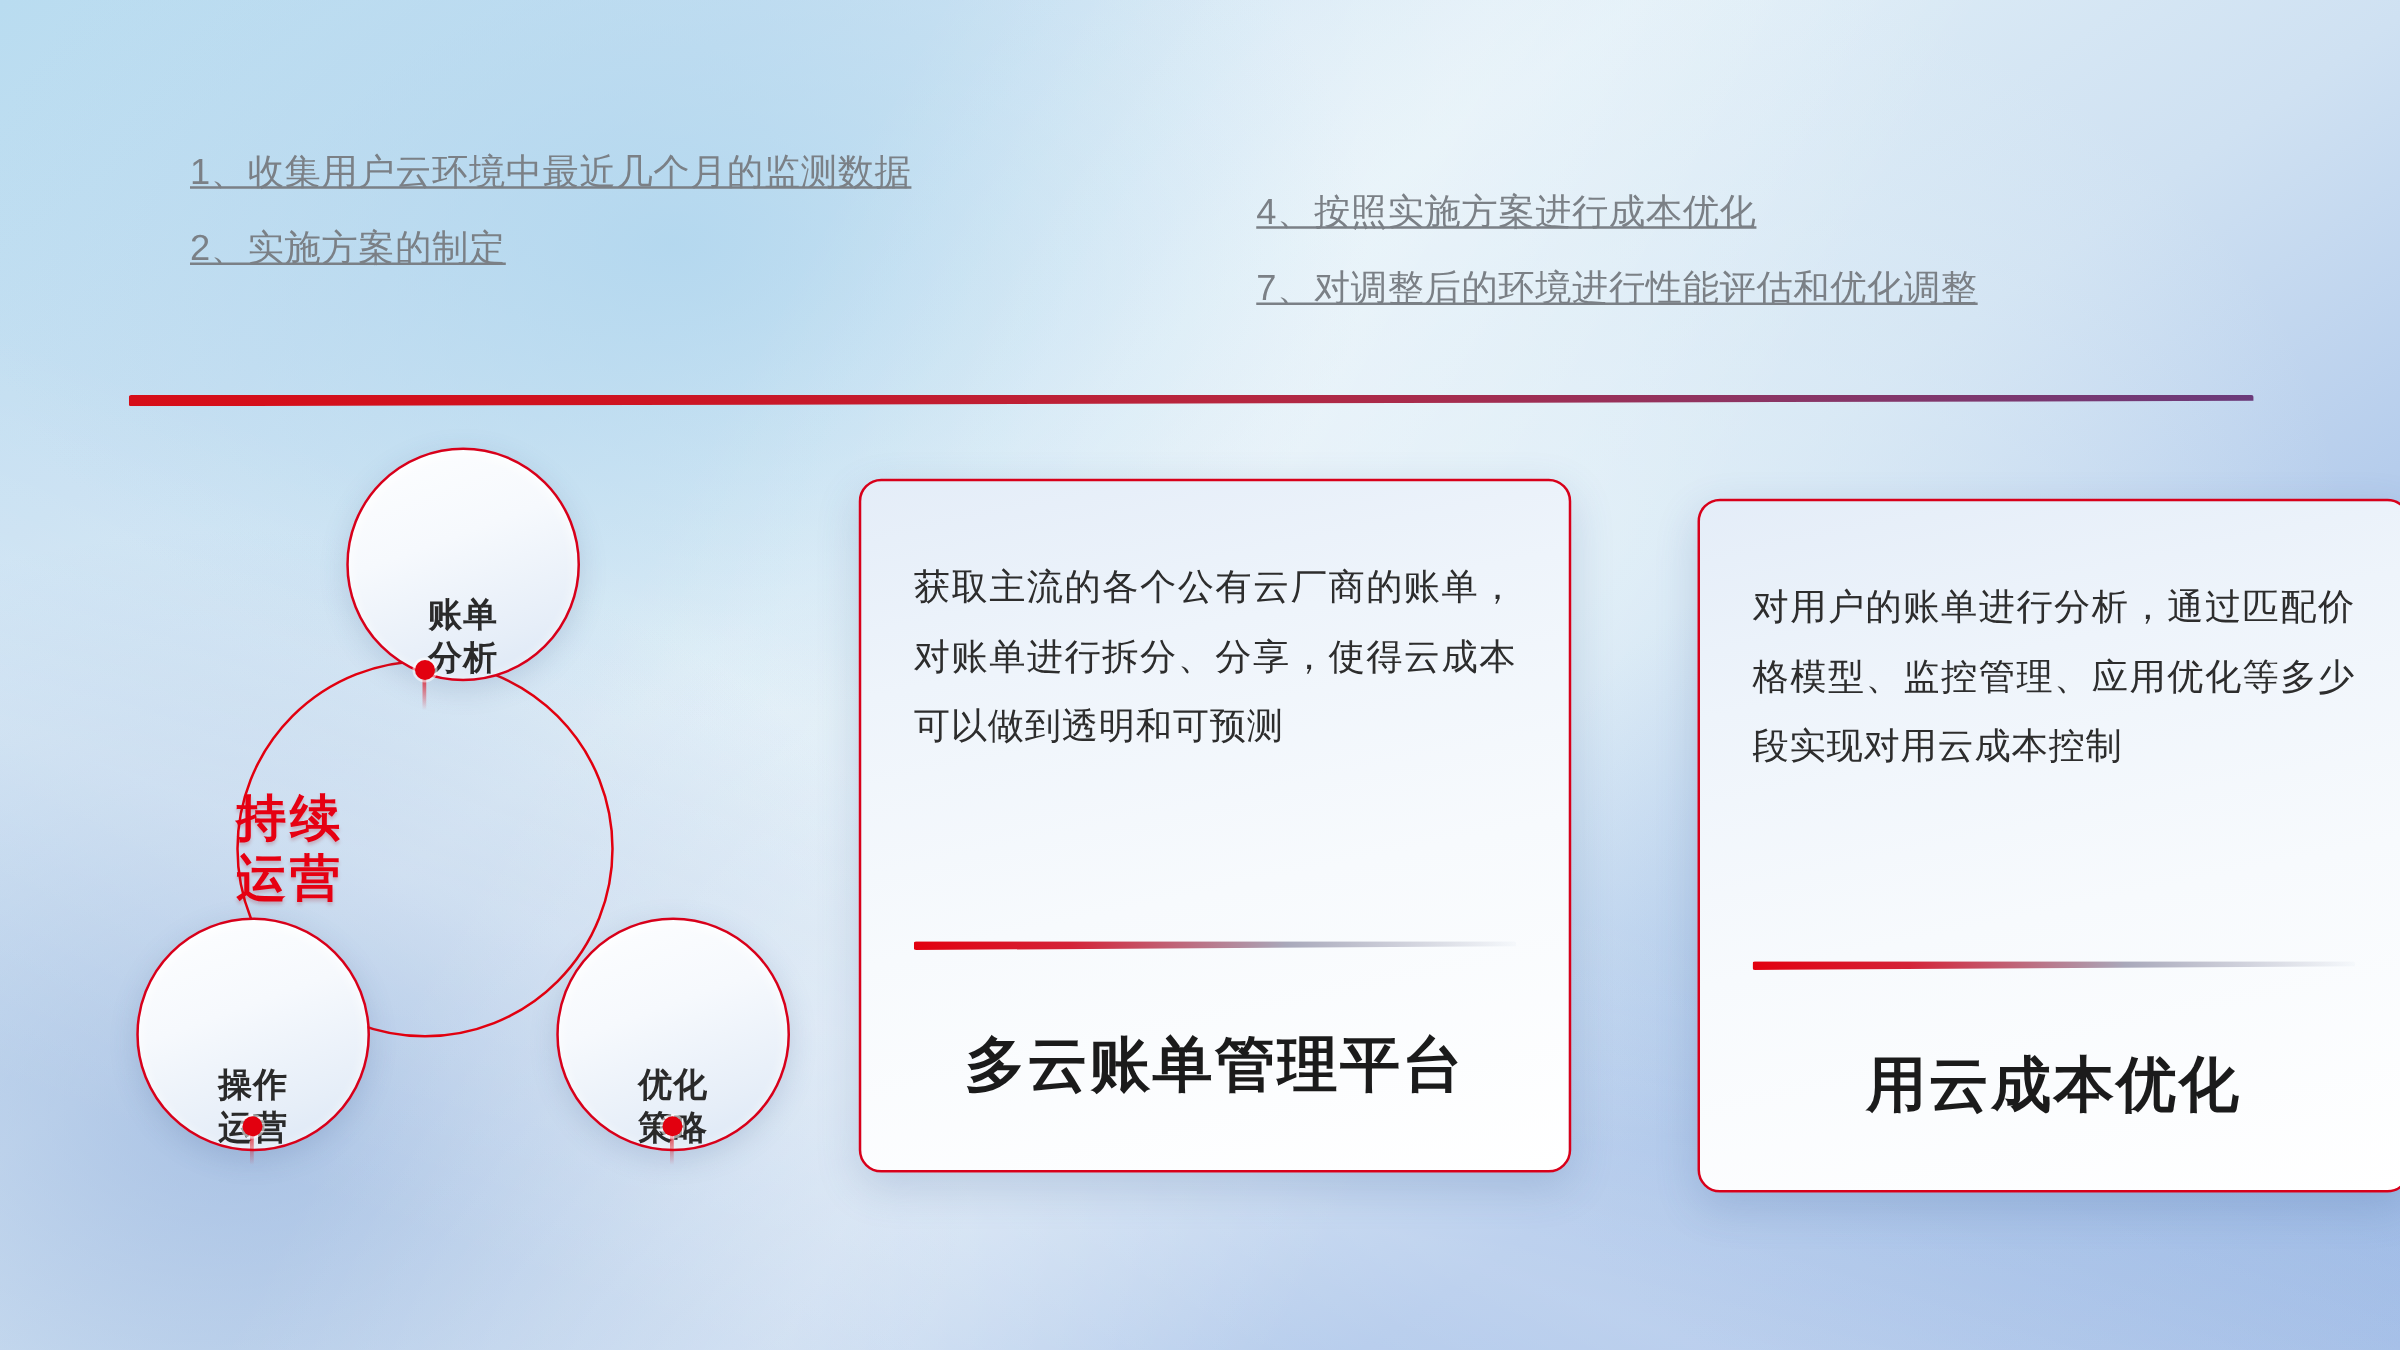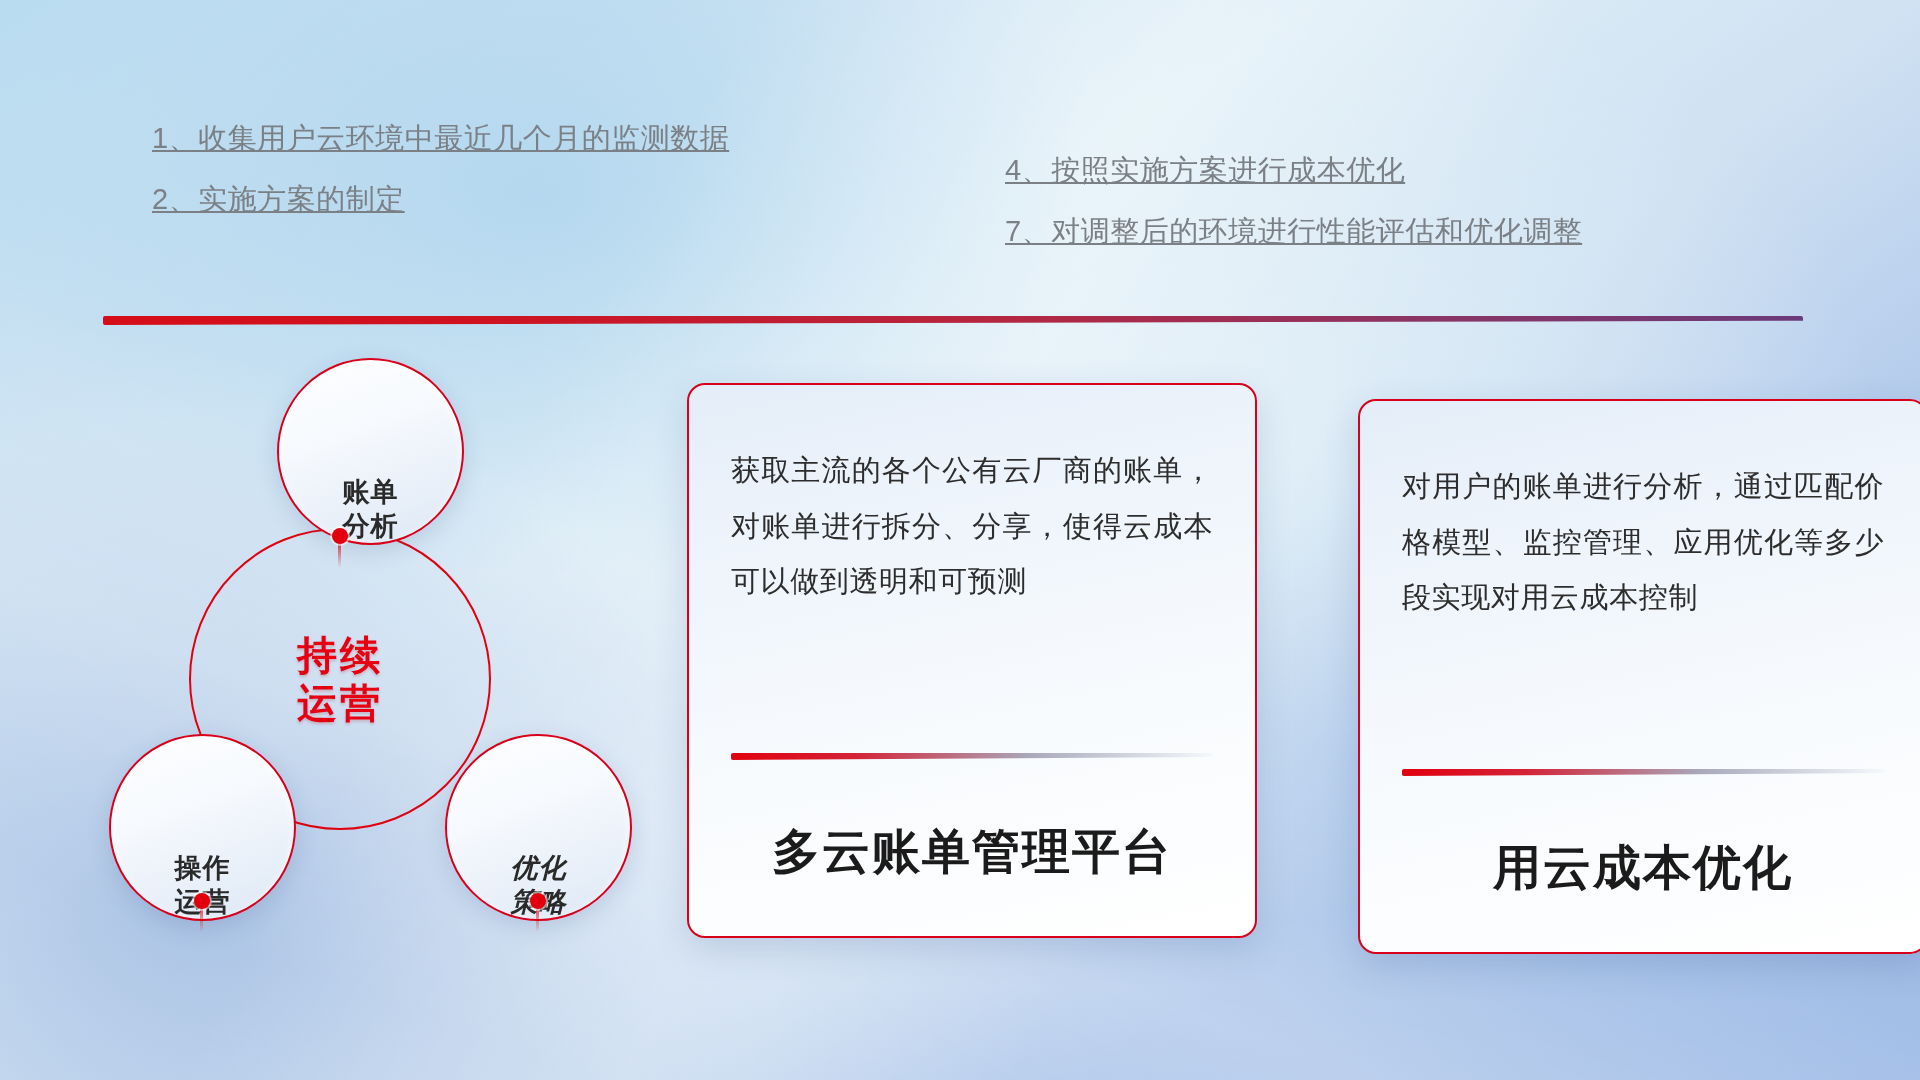--- a/index.html
+++ b/index.html
@@ -114,31 +114,30 @@
   }
   .bubble-label {
     font-size: 27px;
     font-weight: 700;
     color: #2a2a2a;
     line-height: 1.24;
     letter-spacing: 1px;
   }
   .bubble-top   { left: 181px; top: 8px;   width: 187px; height: 187px; }
   .bubble-left  { left: 13px;  top: 384px; width: 187px; height: 187px; }
-  .bubble-right { left: 349px; top: 384px; width: 187px; height: 187px; font-style: italic; }
+  .bubble-right { left: 349px; top: 384px; width: 187px; height: 187px; }
 
   .center-label {
     position: absolute;
     left: 93px;
     top: 178px;
     width: 302px;
     height: 302px;
     display: flex;
     align-items: center;
-    justify-content: center;
     text-align: center;
   }
   .center-label span {
     font-size: 40px;
     font-weight: 800;
     color: #e60012;
     line-height: 1.20;
     letter-spacing: 3px;
     text-shadow: 0 2px 3px rgba(160,0,15,0.22);
   }

